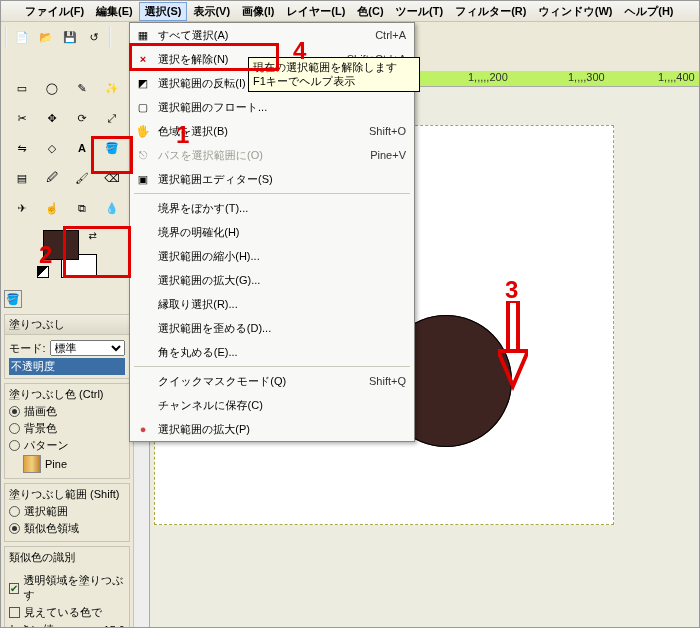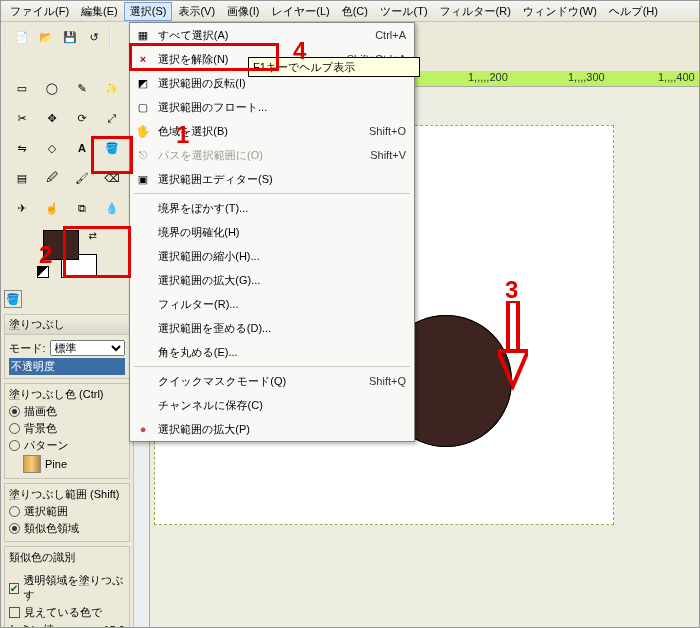--- a/index.html
+++ b/index.html
@@ -1,17 +1,17 @@
 <!DOCTYPE html>
 <html><head>
 <meta charset="utf-8">
 <style>
   * { box-sizing: border-box; margin: 0; padding: 0; font-family: "MS UI Gothic", sans-serif; font-size: 11px; }
   body { width: 700px; height: 628px; background: #ece9d8; position: relative; overflow: hidden; border: 1px solid #999; }
-  .menubar { height: 21px; background: linear-gradient(#f5f5f2, #e8e5d8); border-bottom: 1px solid #c8c4b8; display: flex; align-items: center; padding: 0 3px; }
+  .menubar { height: 21px; background: linear-gradient(#f5f5f2, #e8e5d8); border-bottom: 1px solid #c8c4b8; display: flex; align-items: center; padding: 0 18px; font-weight: bold; }
   .menubar .mitem { padding: 2px 6px; cursor: default; }
   .menubar .mitem.open { background: #d8e8ff; border: 1px solid #7aa2d8; padding: 1px 5px; }
   .toolbar { height: 30px; padding: 2px 4px; display: flex; align-items: center; gap: 6px; }
   .sep { width: 2px; height: 22px; background: linear-gradient(90deg,#ccc,#fff); }
   .tb-btn { width: 18px; height: 18px; display: inline-flex; align-items: center; justify-content: center; }
   .thumbs { height: 50px; display: flex; padding: 2px 20px 2px 40px; align-items: center; gap: 6px; position: relative; }
   .thumb { width: 42px; height: 32px; background: #fff; border: 1px solid #bbb; position: relative; }
   .thumb.sel { border: 1px dashed #000; }
   .checker { background-image: repeating-conic-gradient(#bbb 0 25%, #eee 0 50%); background-size: 8px 8px; }
   .thumb .dot { width: 14px; height: 14px; background: #3e2420; border-radius: 50%; position: absolute; top: 9px; left: 14px; }
@@ -234,41 +234,41 @@
       <span>選択範囲のフロート...</span>
     </div>
   <div class="ditem">
       <span class="icon">🖐</span>
       <span>色域を選択(B)</span>
       <span class="sc">Shift+O</span>
     </div>
   <div class="ditem disabled">
       <span class="icon">⎋</span>
       <span>パスを選択範囲に(O)</span>
-      <span class="sc">Shift+V</span>
+      <span class="sc">Pine+V</span>
     </div>
   <div class="ditem">
       <span class="icon">▣</span>
       <span>選択範囲エディター(S)</span>
     </div>
   <div class="dsep"></div>
   <div class="ditem">
       <span>境界をぼかす(T)...</span>
     </div>
   <div class="ditem">
       <span>境界の明確化(H)</span>
     </div>
   <div class="ditem">
       <span>選択範囲の縮小(H)...</span>
     </div>
   <div class="ditem">
       <span>選択範囲の拡大(G)...</span>
     </div>
   <div class="ditem">
-      <span>フィルター(R)...</span>
+      <span>縁取り選択(R)...</span>
     </div>
   <div class="ditem">
       <span>選択範囲を歪める(D)...</span>
     </div>
   <div class="ditem">
       <span>角を丸める(E)...</span>
     </div>
   <div class="dsep"></div>
   <div class="ditem">
       <span>クイックマスクモード(Q)</span>
@@ -277,20 +277,21 @@
   <div class="ditem">
       <span>チャンネルに保存(C)</span>
     </div>
   <div class="ditem">
       <span class="icon" style="color:#c44">●</span>
       <span>選択範囲の拡大(P)</span>
     </div>
 </div>
 
 <div class="tooltip">
+  <div>現在の選択範囲を解除します</div>
   <div>F1キーでヘルプ表示</div>
 </div>
 
 <div class="redbox" style="top:135px; left:90px; width:42px; height:38px;"></div>
 <div class="redlabel" style="top:120px; left:175px;">1</div>
 
 <div class="redbox" style="top:225px; left:62px; width:68px; height:52px;"></div>
 <div class="redlabel" style="top:240px; left:38px;">2</div>
 
 <div class="redlabel" style="top:275px; left:504px;">3</div>

